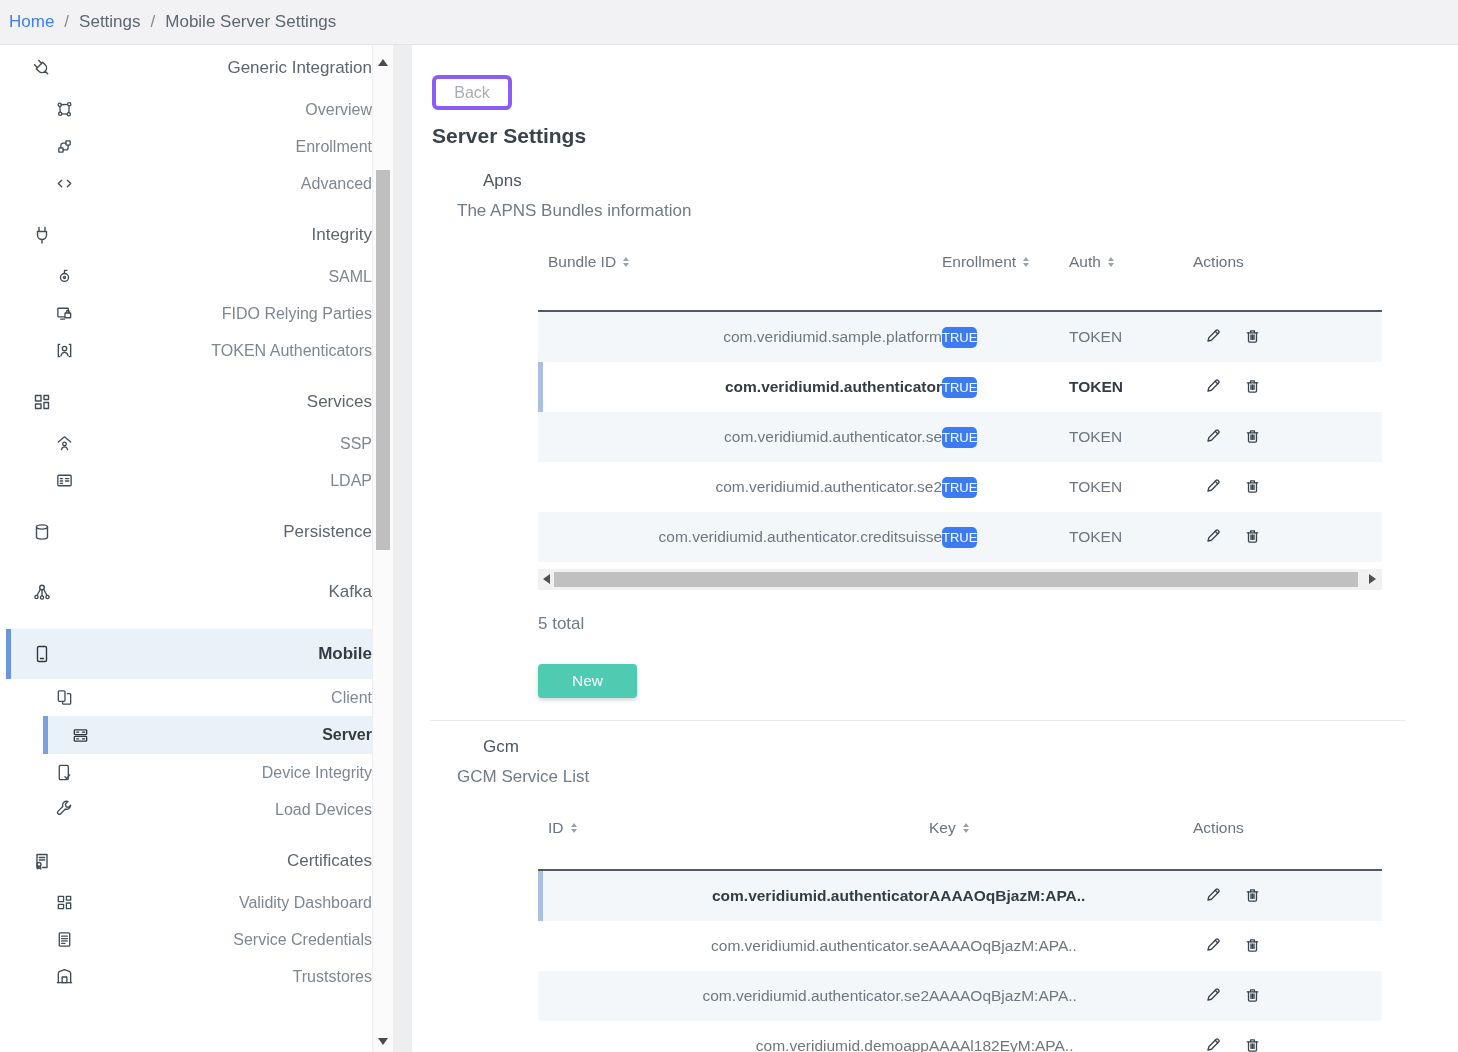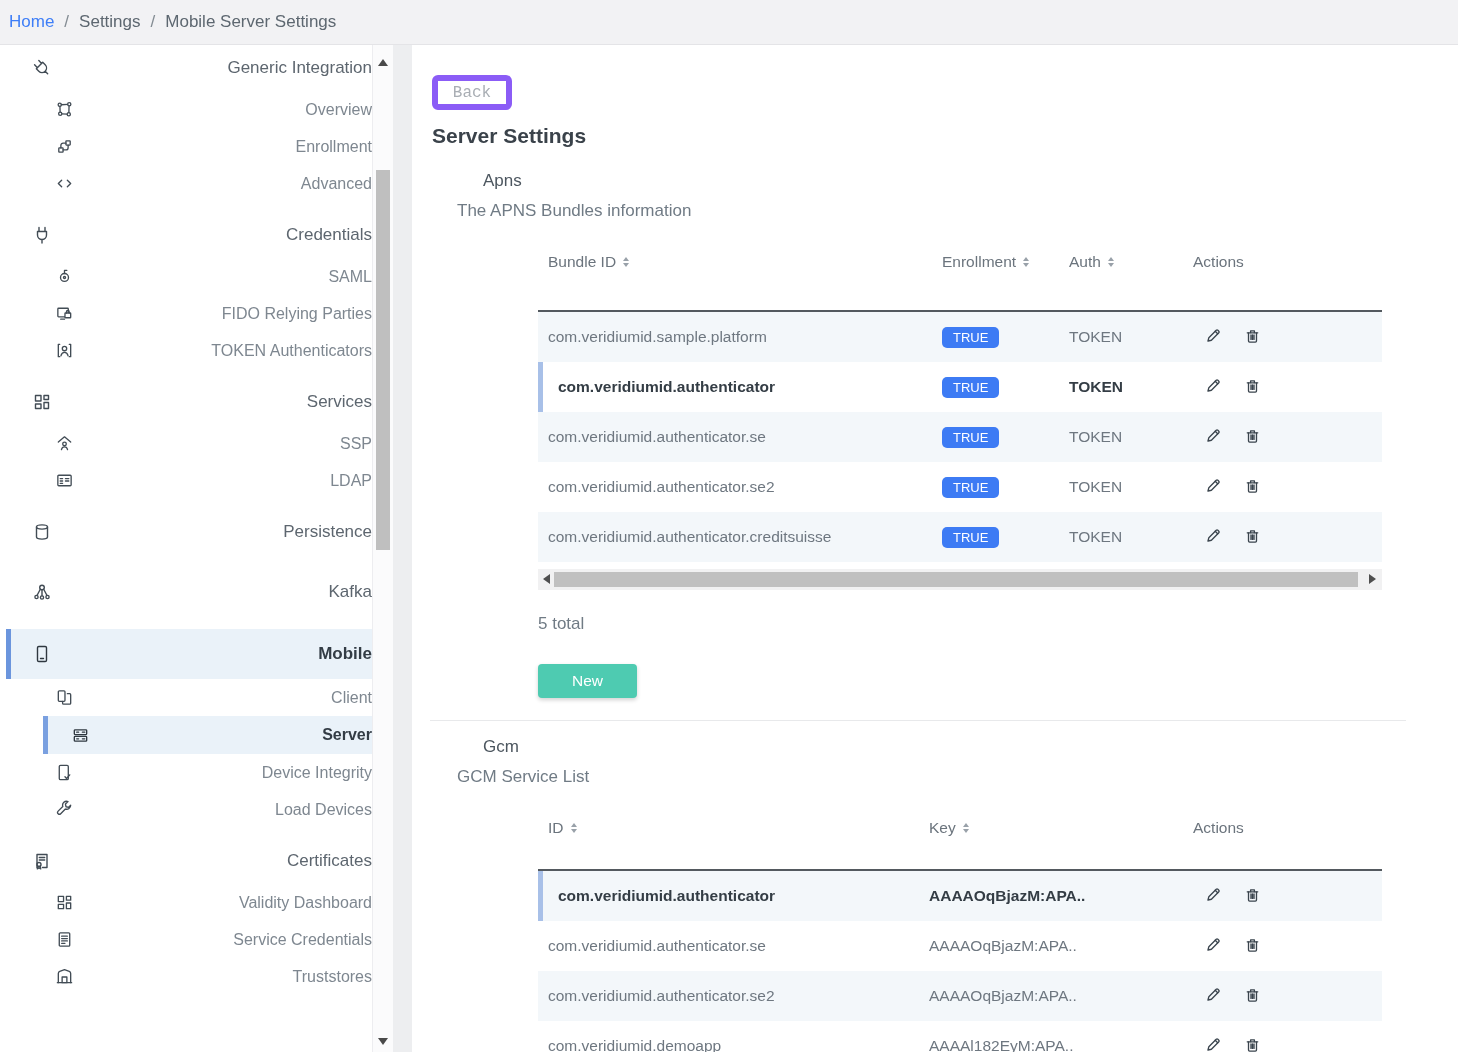--- a/index.html
+++ b/index.html
@@ -33,49 +33,49 @@
   .side-item.top { height:46px; padding-left:24px; gap:24px; font-size:17px; color:#5d666f; margin-top:10px; }
   .side-item.top:first-child { margin-top:0; }
   .side-item.top + .side-item.top { margin-top:14px; }
   .side-item.sub { height:37px; padding-left:46px; gap:22px; font-size:16px; color:#7e8790; }
   .side-item.top.active { height:50px; background:#eaf2f9; border-left:5px solid var(--active-bar);
     padding-left:19px; font-weight:bold; color:#333c45; }
   .side-item.sub.active { height:38px; background:#eaf2f9; border-left:5px solid #7aa0e0;
     margin-left:37px; padding-left:20px; gap:20px; font-weight:bold; color:#333c45; }
 
   
-  .back-btn { margin-top:30px; width:80px; height:35px; border:6px solid #8b5cf6;
+  .back-btn { margin-top:30px; width:80px; height:35px; border:4px solid #8b5cf6;
     border-radius:6px; background:#fff; color:#a9aeb4; font-size:16px; cursor:pointer;
-    font-family:Liberation Mono, monospace; }
+    font-family:Liberation Sans, sans-serif; }
   .page-title { margin-top:14px; font-size:21px; color:#3a424a; font-weight:bold; }
   .section { padding-left:25px; margin-top:23px; }
   .section.gcm { margin-top:16px; }
   .sec-title { font-size:17px; color:#4c565f;margin-left:26px; }
   .sec-desc { font-size:17px; color:#707b85; margin-top:10px; }
   .table-zone { margin-left:81px; width:844px; margin-top:26px; }
 
   .thead { display:grid; height:30px; align-items:center; color:#6b747d; font-size:15.5px; }
   .th { display:flex; align-items:center; gap:7px; }
   .apns-grid { grid-template-columns:404px 127px 124px 189px; }
   .gcm-grid  { grid-template-columns:391px 264px 189px; }
-  .th:first-child, .cell:first-child { padding-left:10px; }
+  .th:first-child, .cell:first-child { padding-left:10px;text-align:right; }
 
   .sorter { display:inline-flex; flex-direction:column; gap:2px; }
   .sorter .up { width:0; height:0; border-left:3.5px solid transparent; border-right:3.5px solid transparent; border-bottom:4px solid #99a1a9; }
   .sorter .down { width:0; height:0; border-left:3.5px solid transparent; border-right:3.5px solid transparent; border-top:4px solid #99a1a9; }
 
   .tbody { border-top:2px solid #53595f; margin-top:33px; }
   .tbody.gcm-tbody { margin-top:26px; }
   .row { display:grid; height:50px; align-items:center; font-size:15.5px; color:#6e7780; position:relative; cursor:pointer; }
   .row.shaded { background:#f3f7fa; }
   .row.selected { font-weight:bold; color:#343d45; }
   .row.selected::before { content:''; position:absolute; left:0; top:0; bottom:0; width:5px; background:var(--selected-bar); }
   .row.selected .cell:first-child { padding-left:20px; }
   .badge { background:var(--badge-bg); color:#fff; font-size:13px; font-weight:normal;
-    padding:3px 11px; border-radius:5px; display:inline-block; }
+    padding:3px 0; border-radius:5px; display:inline-block; }
   .cell.actions { display:flex; gap:20px; padding-left:11px; }
   .icon-btn { background:none; border:none; padding:0; cursor:pointer; display:flex; }
 
   .hscroll { height:21px; background:#f1f1f2; margin-top:7px; position:relative; }
   .h-arrow.left { position:absolute; left:5px; top:5px; width:0; height:0;
     border-top:5px solid transparent; border-bottom:5px solid transparent; border-right:7px solid #4f4f4f; cursor:pointer; }
   .h-arrow.right { position:absolute; right:6px; top:5px; width:0; height:0;
     border-top:5px solid transparent; border-bottom:5px solid transparent; border-left:7px solid #4f4f4f; cursor:pointer; }
   .h-thumb { position:absolute; left:16px; right:24px; top:3px; height:15px; background:#c0c0c0; }
 
@@ -139,21 +139,21 @@
             </svg>
           </span>
           <span>Advanced</span>
         </div>
         <div class="side-item top">
           <span class="icn">
             <svg viewBox="0 0 20 20" width="20" height="20" fill="none" stroke="#424c55" stroke-width="1.4" stroke-linecap="round" stroke-linejoin="round">
               <path d="M7 2.5v4M13 2.5v4M5.5 6.5h9V10a4.5 4.5 0 0 1-9 0V6.5zM10 14.5V18"></path>
             </svg>
           </span>
-          <span>Credentials</span>
+          <span>Integrity</span>
         </div>
         <div class="side-item sub">
           <span class="icn">
             <svg viewBox="0 0 20 20" width="19" height="19" fill="none" stroke="#424c55" stroke-width="1.4" stroke-linecap="round" stroke-linejoin="round">
               <circle cx="10" cy="11" r="4.2"></circle>
               <circle cx="10" cy="11" r="1.1"></circle>
               <path d="M10 6.8V3.5h2.5"></path>
             </svg>
           </span>
           <span>SAML</span>

